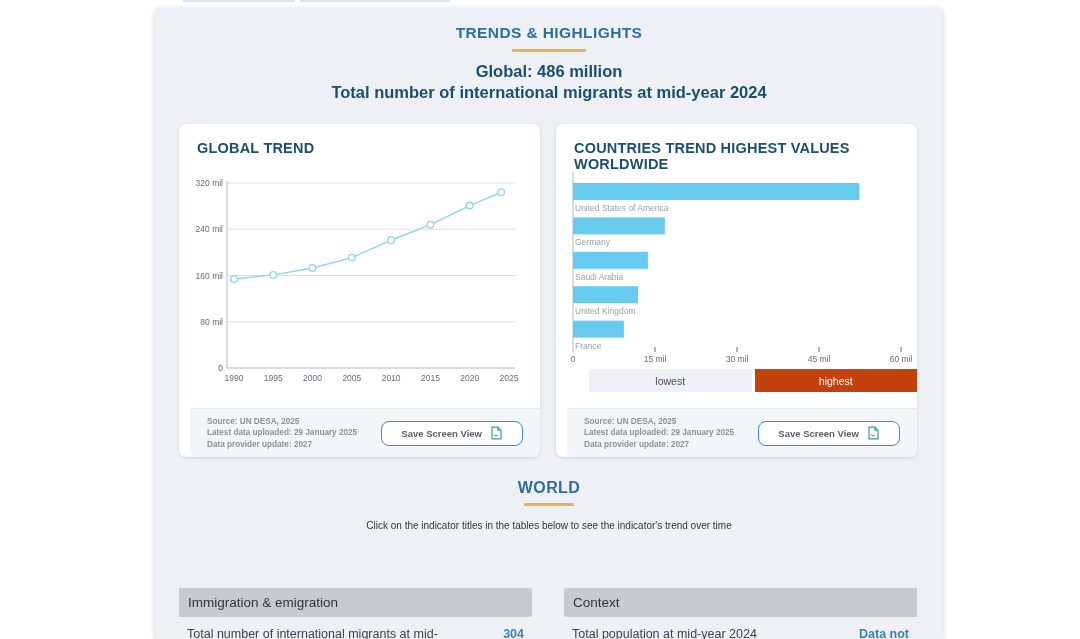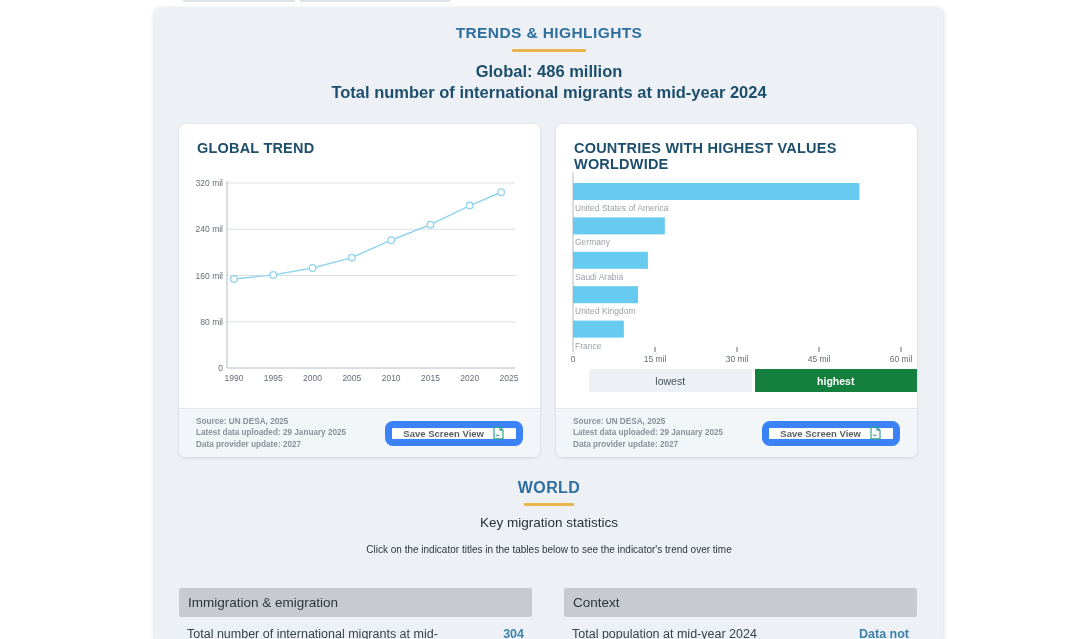--- a/index.html
+++ b/index.html
@@ -21,28 +21,28 @@
   .card-left{left:179px;}
   .card-right{left:556px;}
   .card-title{position:absolute;left:18px;top:16px;font-size:14.5px;font-weight:bold;
               letter-spacing:.2px;color:#1d4e6b;}
   .chart-svg{position:absolute;left:0;}
   svg text{font-family:"Liberation Sans",sans-serif;}
 
   .toggle-row{position:absolute;left:17px;top:245px;width:328px;height:23px;display:flex;gap:3px;margin-left:16px;}
   .toggle{flex:1;display:flex;align-items:center;justify-content:center;font-size:10.5px;cursor:pointer;}
   .toggle.lo{background:#edf0f4;color:#46505c;}
-  .toggle.hi{background:#15803d;color:#ffffff;font-weight:bold;}
+  .toggle.hi{background:#c2410c;color:#ffffff;font-weight:normal;}
 
-  .card-footer{position:absolute;left:0;right:0;bottom:0;height:49px;background:#f3f6f8;
+  .card-footer{position:absolute;left:11px;right:0;bottom:0;height:49px;background:#f3f6f8;
                border-top:1px solid #e3e8ed;border-radius:0 0 7px 7px;display:flex;
                align-items:center;justify-content:space-between;padding:0 17px;box-sizing:border-box;}
   .src{font-size:8.2px;font-weight:bold;color:#8a9199;line-height:11.5px;}
-  .save-btn{height:25px;border:7px solid #3b82f6;border-radius:8px;background:#fff;display:flex;
-            align-items:center;gap:7px;padding:0 11px;font-size:9.5px;font-weight:bold;color:#575f66;
+  .save-btn{height:25px;border:1px solid #3b82f6;border-radius:8px;background:#fff;display:flex;
+            align-items:center;gap:7px;padding:0 19px;font-size:9.5px;font-weight:bold;color:#575f66;
             cursor:pointer;}
 
   
   .world{position:absolute;left:155px;top:479px;width:788px;text-align:center;}
   .world-title{font-size:16px;font-weight:600;letter-spacing:.4px;color:#2e6f9e;}
   .world-underline{width:50px;height:3px;background:#e9b44c;margin:6px auto 0;border-radius:1px;}
   .world-sub{margin-top:9px;font-size:13.5px;color:#2c3238;}
   .world-hint{margin-top:14px;font-size:10px;color:#31363b;}
 
   
@@ -116,21 +116,21 @@
         <svg width="14" height="14" viewBox="0 0 14 14">
           <path d="M3 1.2 h6 l3 3 v8.6 h-9 z" fill="none" stroke="#36a18f" stroke-width="1.2"></path>
           <path d="M9 1.2 v3 h3" fill="none" stroke="#36a18f" stroke-width="1.2"></path>
           <path d="M5 8.5 q1.5 2 3.5 0.5" fill="none" stroke="#36a18f" stroke-width="1.1"></path>
         </svg>
       </button>
     </div>
   </div>
 
   <div class="card card-right">
-    <div class="card-title">COUNTRIES WITH HIGHEST VALUES WORLDWIDE</div>
+    <div class="card-title">COUNTRIES TREND HIGHEST VALUES WORLDWIDE</div>
     <svg id="bar-chart" class="chart-svg" style="top:40px;" width="361" height="205">
         <line x1="17" y1="8" x2="17" y2="188" stroke="#b3bac1" stroke-width="1"></line>
         <rect x="17" y="19" width="286.4533333333333" height="17" fill="#66cbee"></rect>
         <text x="19" y="47" font-size="8.5" fill="#9aa2a9">United States of America</text>
         <rect x="17" y="53.4" width="91.84" height="17" fill="#66cbee"></rect>
         <text x="19" y="81.4" font-size="8.5" fill="#9aa2a9">Germany</text>
         <rect x="17" y="87.8" width="74.89333333333333" height="17" fill="#66cbee"></rect>
         <text x="19" y="115.8" font-size="8.5" fill="#9aa2a9">Saudi Arabia</text>
         <rect x="17" y="122.19999999999999" width="65.05333333333334" height="17" fill="#66cbee"></rect>
         <text x="19" y="150.2" font-size="8.5" fill="#9aa2a9">United Kingdom</text>
@@ -163,21 +163,20 @@
           <path d="M9 1.2 v3 h3" fill="none" stroke="#36a18f" stroke-width="1.2"></path>
           <path d="M5 8.5 q1.5 2 3.5 0.5" fill="none" stroke="#36a18f" stroke-width="1.1"></path>
         </svg>
       </button>
     </div>
   </div>
 
   <div class="world">
     <div class="world-title">WORLD</div>
     <div class="world-underline"></div>
-    <div class="world-sub">Key migration statistics</div>
     <div class="world-hint">Click on the indicator titles in the tables below to see the indicator's trend over time</div>
   </div>
 
   <div class="tbl tbl-left">
     <div class="thead">Immigration &amp; emigration</div>
     <div class="trow">
       <div class="lbl">Total number of international migrants at mid-year 2024</div>
       <div class="val">304 million</div>
     </div>
   </div>

